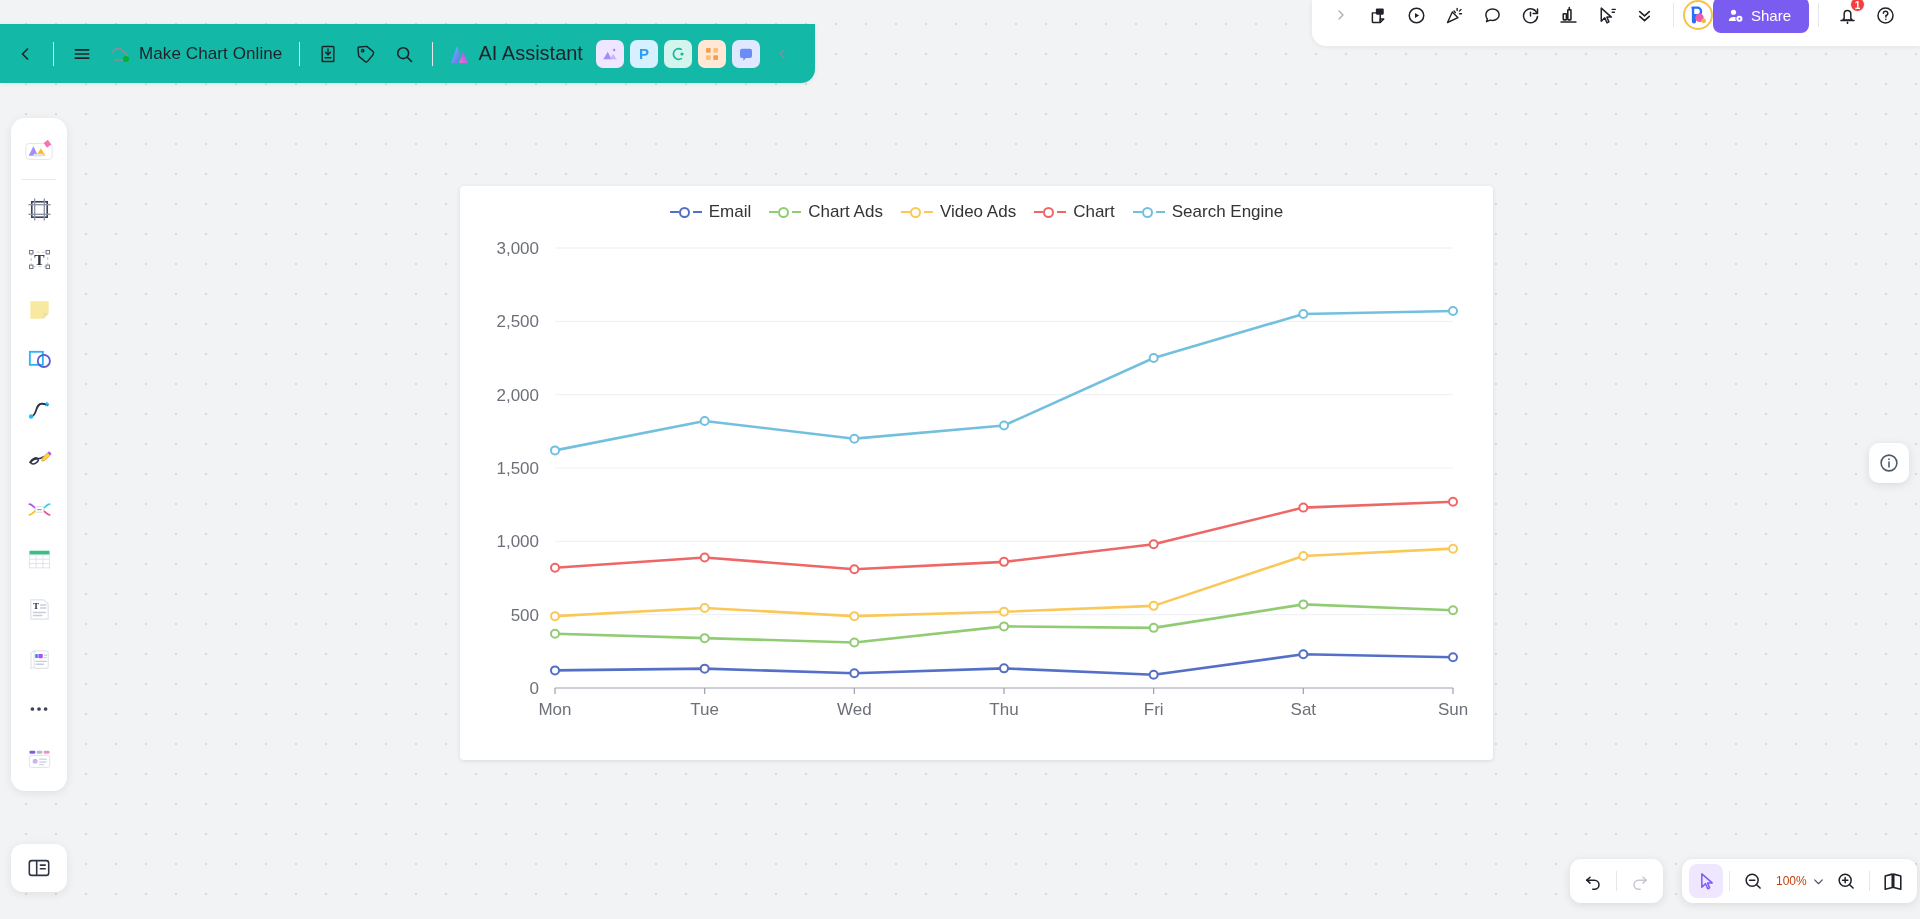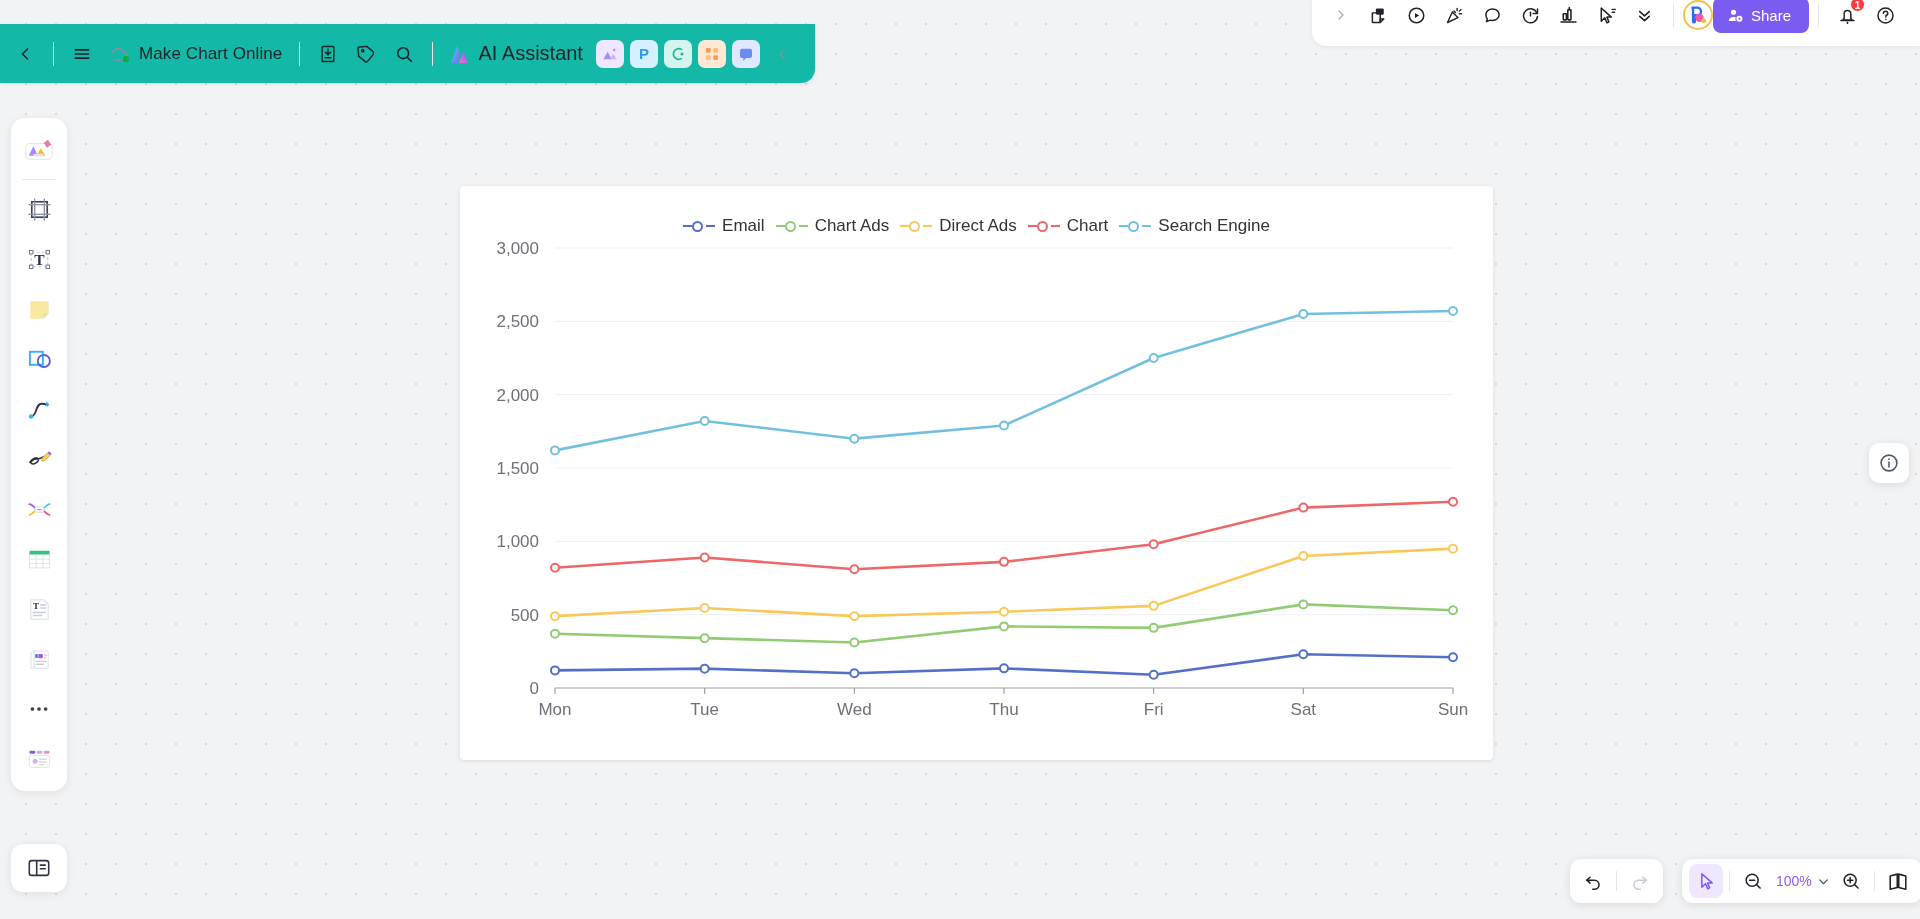--- a/index.html
+++ b/index.html
@@ -130,41 +130,40 @@
     height: 44px; background: #fff; border-radius: 11px;
     box-shadow: 0 2px 10px rgba(0,0,0,.1);
     display: flex; align-items: center; padding: 0 7px; z-index: 30;
   }
   .bb {
     width: 34px; height: 34px; border-radius: 8px;
     display: flex; align-items: center; justify-content: center; cursor: pointer;
   }
   .bb.active { background: #eee7ff; }
   .zoom-val {
-    font-size: 14px; color: #8b5cf6; padding: 0 2px 0 6px; cursor: pointer;
+    font-size: 12px; color: #c2410c; padding: 0 2px 0 6px; cursor: pointer;
     white-space: nowrap;
     text-align: center;
   }
   .vsep { width: 1px; height: 20px; background: #e5e6eb; margin: 0 6px; }
 
   
   #chart-card {
     position: absolute;
     left: 460px; top: 186px;
     width: 1033px; height: 574px;
     background: #fff;
     border-radius: 4px;
     box-shadow: 0 1px 4px rgba(0,0,0,.10);
     z-index: 10;
   }
   #legend {
     position: absolute; top: 9px; left: 0; width: 100%;
-    display: flex; align-items: center; justify-content: center; gap: 11px;
+    display: flex; align-items: center; justify-content: center; gap: 18px;
     height: 34px;
-    margin-top: 14px;
   }
   .leg-item { display: flex; align-items: center; gap: 7px; cursor: pointer; }
   .leg-mark { width: 32px; height: 14px; position: relative; flex: none; }
   .leg-mark i {
     position: absolute; top: 6px; height: 2px; width: 9px; display: block;
   }
   .leg-mark i.l { left: 0; }
   .leg-mark i.r { right: 0; }
   .leg-mark b {
     position: absolute; left: 9px; top: 2px;
@@ -195,21 +194,21 @@
           <i class="r" style="background:#91cc75"></i>
         </span>
         <span class="leg-label">Chart Ads</span>
       </div>
       <div class="leg-item">
         <span class="leg-mark">
           <i class="l" style="background:#fac858"></i>
           <b style="border-color:#fac858"></b>
           <i class="r" style="background:#fac858"></i>
         </span>
-        <span class="leg-label">Direct Ads</span>
+        <span class="leg-label">Video Ads</span>
       </div>
       <div class="leg-item">
         <span class="leg-mark">
           <i class="l" style="background:#ee6666"></i>
           <b style="border-color:#ee6666"></b>
           <i class="r" style="background:#ee6666"></i>
         </span>
         <span class="leg-label">Chart</span>
       </div>
       <div class="leg-item">

